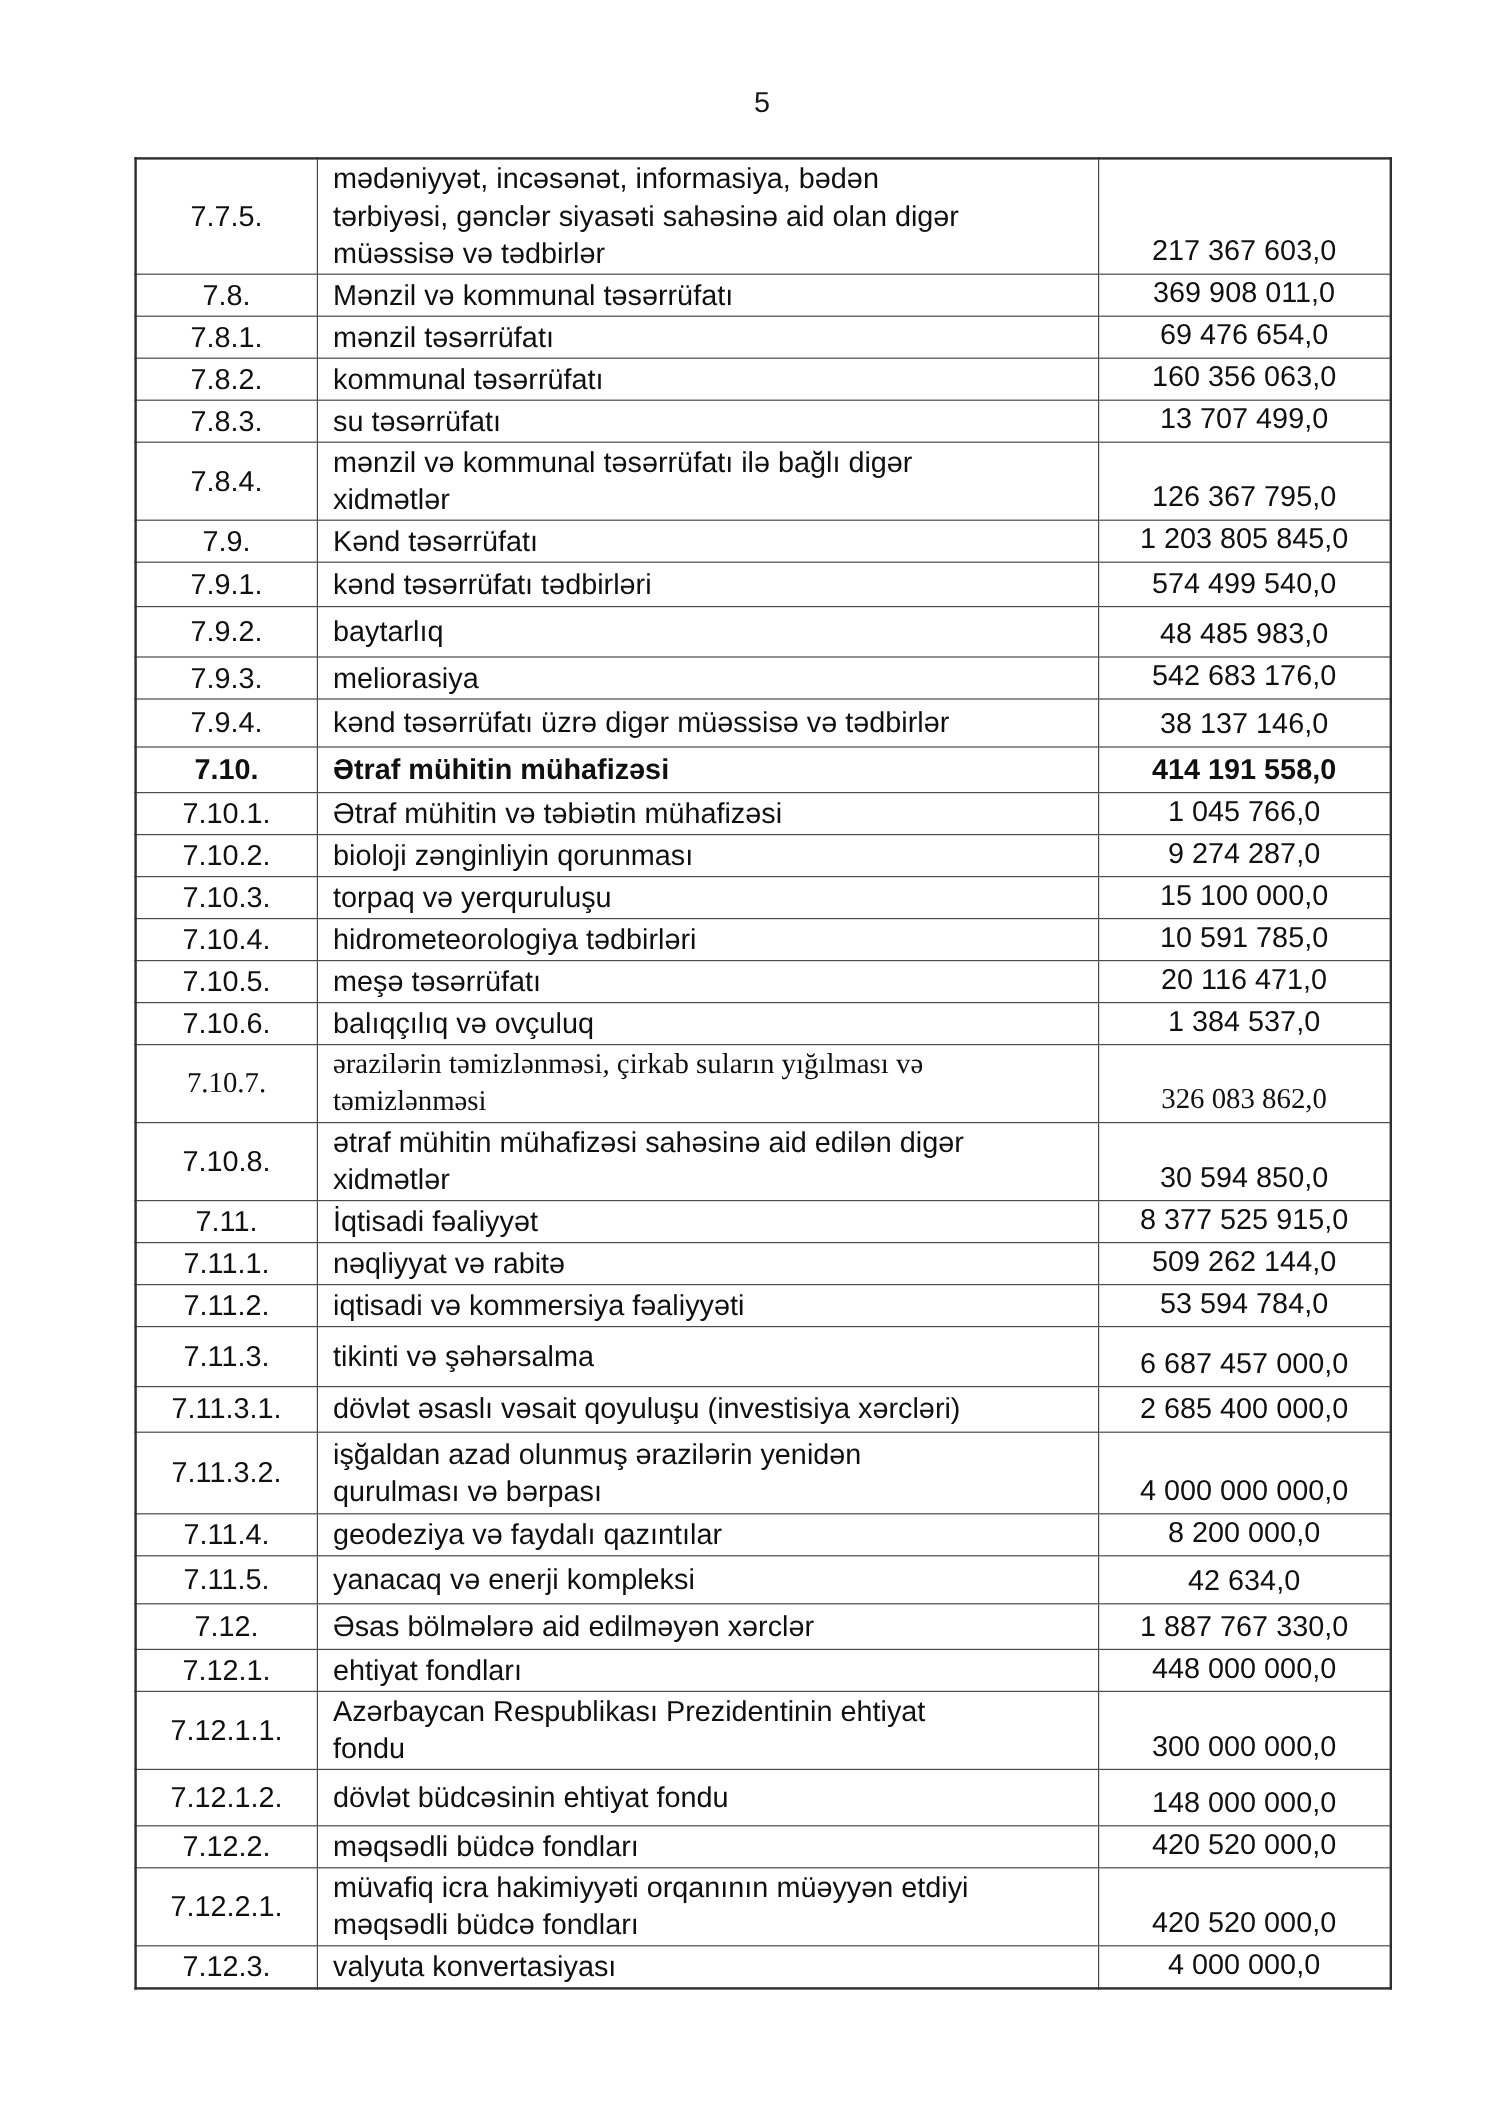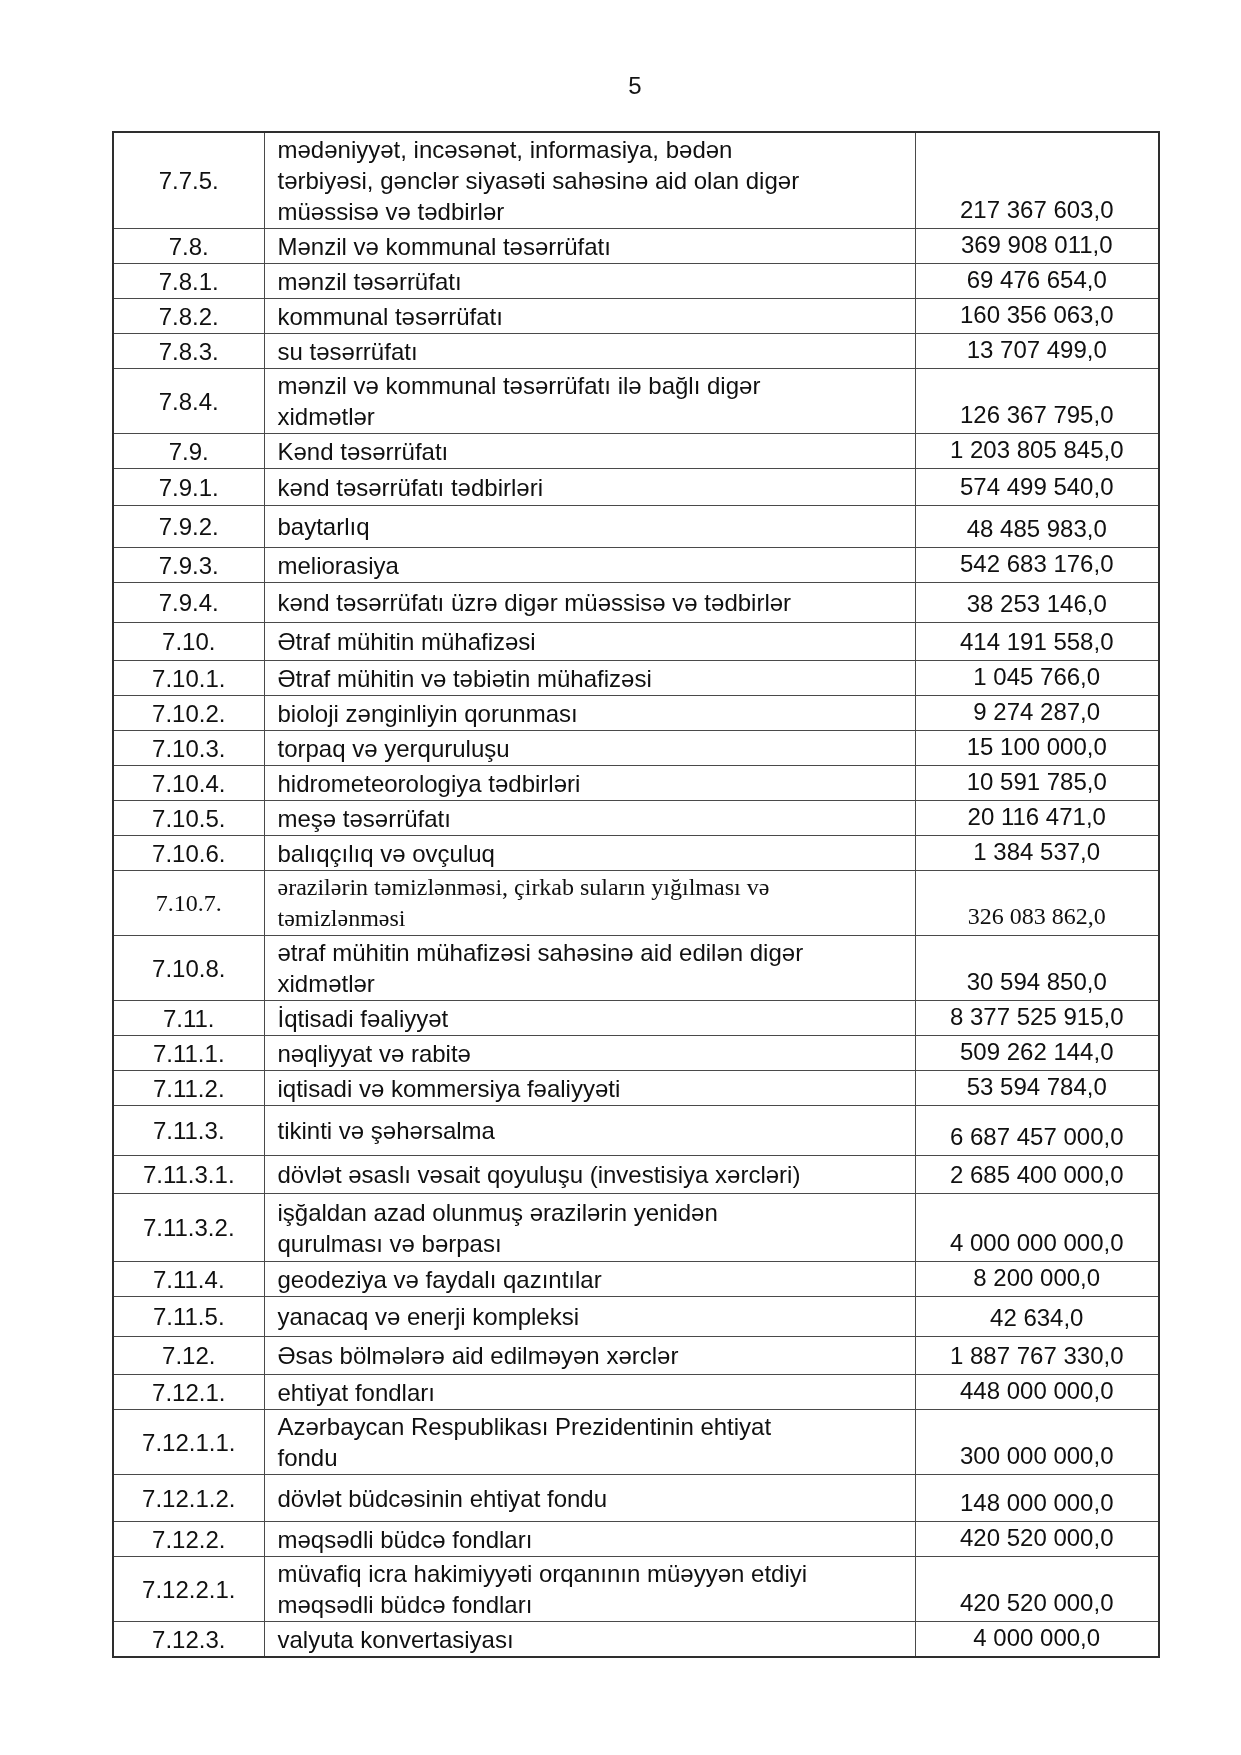--- a/index.html
+++ b/index.html
@@ -118,23 +118,23 @@
       <td class="amount">48 485 983,0</td>
     </tr>
         <tr style="height: 35px;">
       <td class="code">7.9.3.</td>
       <td class="desc">meliorasiya</td>
       <td class="amount">542 683 176,0</td>
     </tr>
         <tr style="height: 40px;">
       <td class="code">7.9.4.</td>
       <td class="desc">kənd təsərrüfatı üzrə digər müəssisə və tədbirlər</td>
-      <td class="amount">38 253 146,0</td>
-    </tr>
-        <tr style="height: 38px;">
+      <td class="amount">38 137 146,0</td>
+    </tr>
+        <tr style="height: 38px; font-weight: bold;">
       <td class="code">7.10.</td>
       <td class="desc">Ətraf mühitin mühafizəsi</td>
       <td class="amount">414 191 558,0</td>
     </tr>
         <tr style="height: 32px;">
       <td class="code">7.10.1.</td>
       <td class="desc">Ətraf mühitin və təbiətin mühafizəsi</td>
       <td class="amount">1 045 766,0</td>
     </tr>
         <tr style="height: 32px;">

